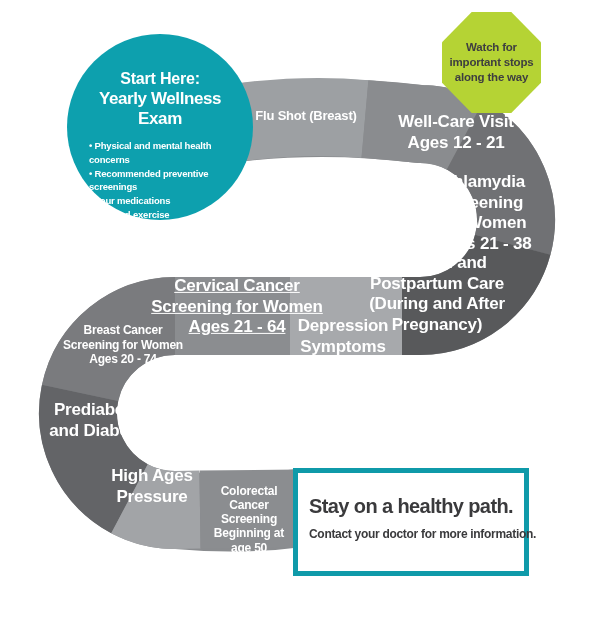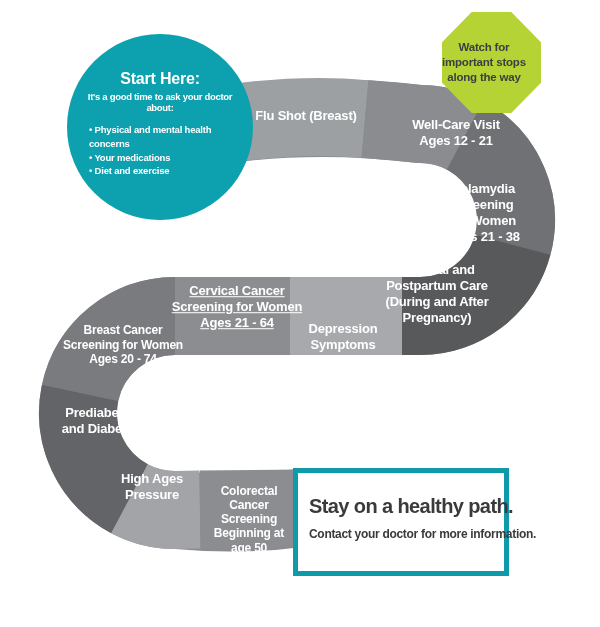--- a/index.html
+++ b/index.html
@@ -7,21 +7,21 @@
     position:relative;width:600px;height:627px;overflow:hidden;
     font-family:"Liberation Sans",sans-serif;background:#ffffff;
   }
   .road-svg{position:absolute;left:0;top:0;}
   .road-svg path{fill:none;stroke-linecap:butt;}
   .road-under{stroke:#8a8c8f;stroke-width:78;}
   .seg{stroke-width:78;}
 
   .stop-label{
     position:absolute;transform:translate(-50%,-50%);
-    color:#ffffff;font-weight:700;font-size:13px;line-height:1.22;
+    color:#ffffff;font-weight:700;font-size:17px;line-height:1.22;
     text-align:center;white-space:pre-line;letter-spacing:-0.2px;
   }
   .stop-label.single{font-size:13px;}
 
   .start-circle{
     position:absolute;left:67px;top:34px;width:186px;height:186px;
     border-radius:50%;background:#0da0ae;color:#ffffff;
     box-sizing:border-box;padding:36px 14px 0 14px;text-align:center;
   }
   .sc-title1{font-size:16px;font-weight:700;letter-spacing:-0.2px;}
@@ -30,29 +30,29 @@
   .sc-bullets{
     list-style:none;margin:10px 0 0 0;padding:0 0 0 8px;text-align:left;
     font-size:9.5px;font-weight:600;letter-spacing:-0.2px;line-height:1.45;
   }
   .sc-bullets li::before{content:"• ";}
 
   .octagon{
     position:absolute;left:442px;top:12px;width:99px;height:101px;
     background:#b5d334;
     clip-path:polygon(30% 0,70% 0,100% 30%,100% 70%,70% 100%,30% 100%,0 70%,0 30%);
-    display:flex;align-items:center;justify-content:flex-start;
+    display:flex;align-items:center;justify-content:center;
   }
   .octagon .oct-text{
     color:#3e3e40;font-size:11.5px;font-weight:700;line-height:1.3;
     text-align:center;white-space:pre-line;letter-spacing:-0.2px;
   }
 
   .footer-box{
-    position:absolute;left:293px;top:468px;width:216px;height:108px;
+    position:absolute;left:293px;top:468px;width:236px;height:108px;
     box-sizing:border-box;background:#ffffff;border:5px solid #0f9aa9;
     padding:22px 10px 0 11px;
   }
   .fb-headline{
     color:#3a3a3c;font-size:20px;font-weight:700;letter-spacing:-0.6px;
     white-space:nowrap;
   }
   .fb-subtext{
     color:#3a3a3c;font-size:12px;font-weight:700;letter-spacing:-0.3px;
     margin-top:9px;white-space:nowrap;
@@ -101,23 +101,24 @@
   <div class="stop-label" style="left:152px;top:487px;">High Ages
 Pressure</div>
   <div class="stop-label" style="left:249px;top:519px;font-size:12px;line-height:1.18;">Colorectal
 Cancer
 Screening
 Beginning at
 age 50</div>
 
   <div class="start-circle">
     <div class="sc-title1">Start Here:</div>
-    <div class="sc-sub">It's a good time to ask your doctor about:</div>
+    <div class="sc-title2">Yearly Wellness Exam</div>
     <ul class="sc-bullets">
       <li>Physical and mental health concerns</li>
+      <li>Recommended preventive screenings</li>
       <li>Your medications</li>
       <li>Diet and exercise</li>
     </ul>
   </div>
 
   <div class="octagon">
     <div class="oct-text">Watch for
 important stops
 along the way</div>
   </div>

